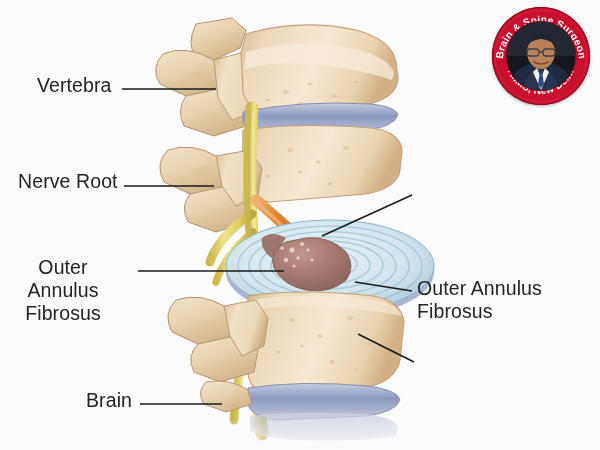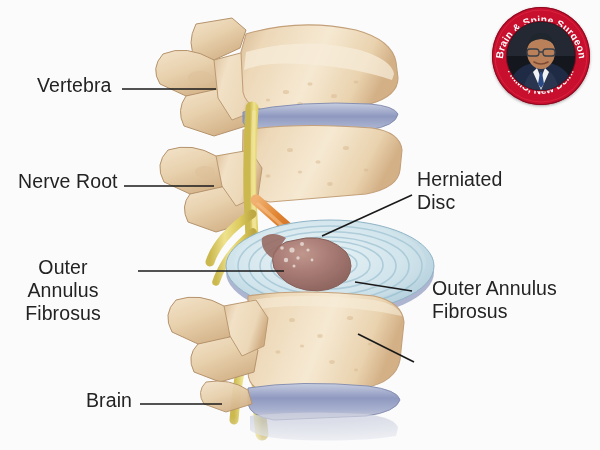--- a/index.html
+++ b/index.html
@@ -23,21 +23,21 @@
     font-family:"Liberation Sans", sans-serif;
   }
   .lbl.right-al{text-align:right;}
 
   
   #lab-vertebra{left:37px;top:74px;}
   #lab-nerveroot{left:18px;top:170px;}
   #lab-outerleft{right:482px;top:256px;text-align:center;width:110px;}
   #lab-skull{left:86px;top:389px;}
   #lab-herniated{left:417px;top:168px;}
-  #lab-outerright{left:432px;top:277px;}
+  #lab-outerright{left:417px;top:277px;}
   #lab-inner{left:421px;top:357px;}
 
   
   #badge{
     position:absolute;left:492px;top:7px;width:98px;height:98px;
     border-radius:50%;
     background:#c8102e;
     box-shadow:0 0 0 1.5px #8d0a20 inset, 0 1px 3px rgba(0,0,0,.35);
     overflow:hidden;
   }
@@ -241,22 +241,20 @@
       <line x1="414" y1="362" x2="358" y2="334"></line>
     </g>
   </svg>
 
   <div class="lbl" id="lab-nerveroot">Nerve Root</div>
   <div class="lbl" id="lab-vertebra">Vertebra</div>
   <div class="lbl right-al" id="lab-outerleft">Outer
 Annulus
 Fibrosus</div>
   <div class="lbl" id="lab-skull">Brain</div>
-  <div class="lbl" id="lab-herniated">Herniated
-Disc</div>
   <div class="lbl" id="lab-outerright">Outer Annulus
 Fibrosus</div>
 
   <div id="badge">
     <svg id="badge-ring" viewBox="0 0 98 98">
       <defs>
         <path id="arcTop" d="M 11 54 A 38 38 0 0 1 87 54" fill="none"></path>
         <path id="arcBot" d="M 14 52 A 35 35 0 0 0 84 52" fill="none"></path>
       </defs>
       <circle cx="49" cy="49" r="48" fill="#c8102e"></circle>

